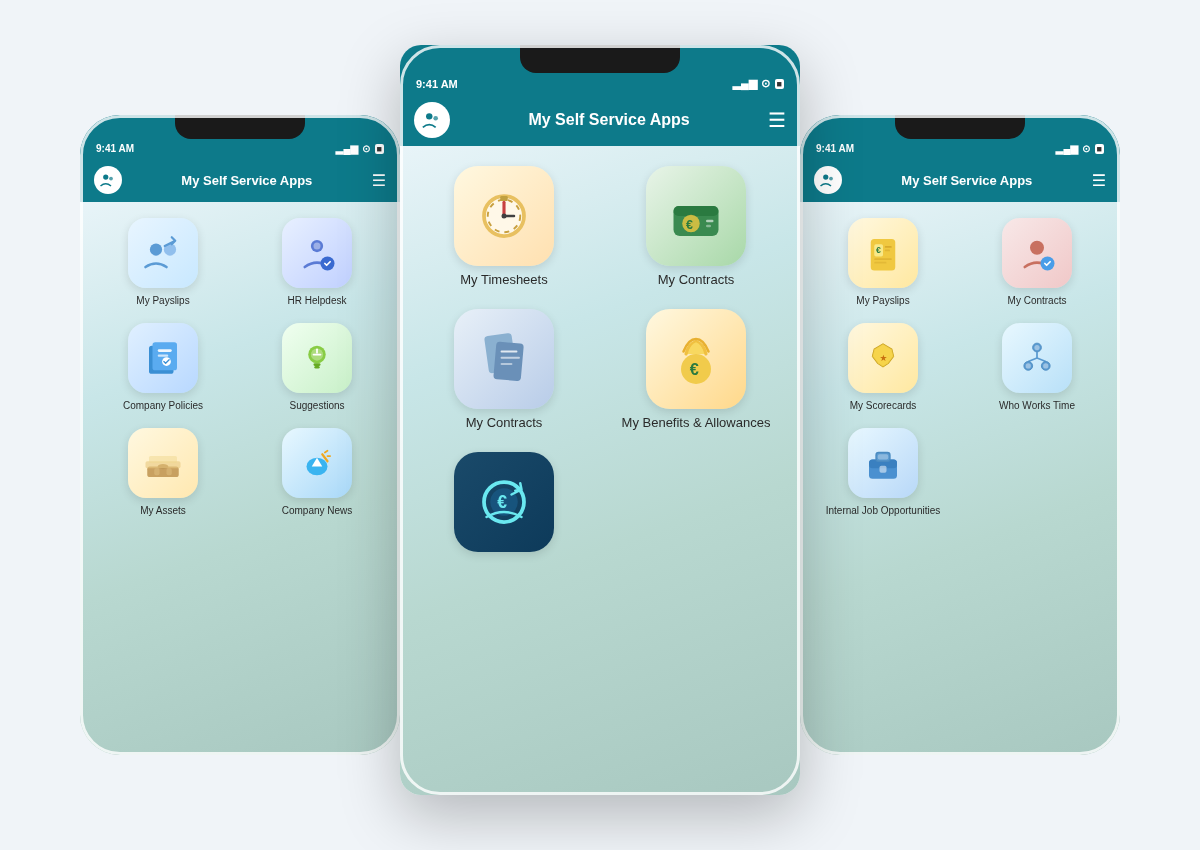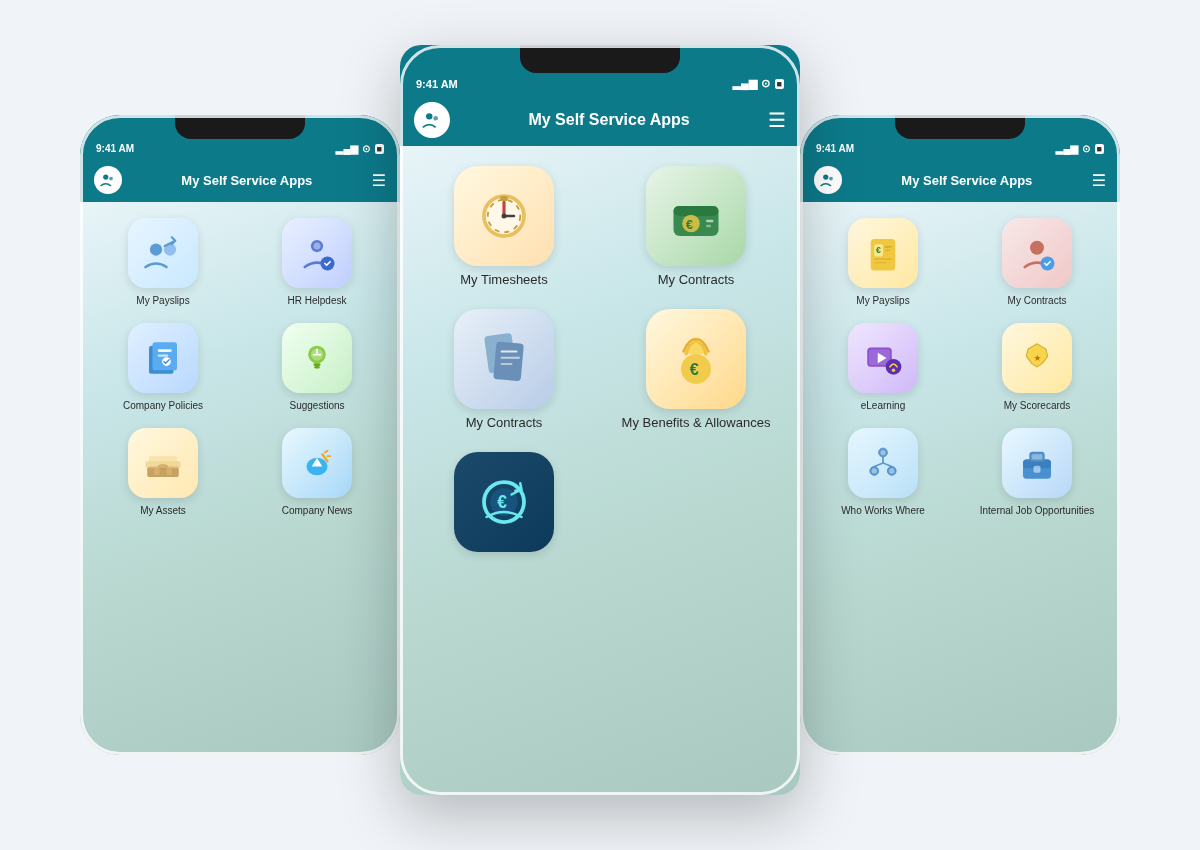--- a/index.html
+++ b/index.html
@@ -514,33 +514,20 @@
             <svg viewBox="0 0 48 48" fill="none" xmlns="http://www.w3.org/2000/svg">
               <circle cx="24" cy="18" r="8" fill="#c87060"></circle>
               <path d="M10 40 Q24 30 38 40" stroke="#c87060" stroke-width="3" fill="none" stroke-linecap="round"></path>
               <circle cx="36" cy="36" r="8" fill="#4a9de8"></circle>
               <path d="M33 36 l2 2 l4-4" stroke="#fff" stroke-width="2" stroke-linecap="round" stroke-linejoin="round"></path>
             </svg>
           </div>
           <span class="app-label">My Contracts</span>
         </div>
 
-        <div class="app-item">
-          <div class="app-icon icon-elearning">
-            <svg viewBox="0 0 48 48" fill="none" xmlns="http://www.w3.org/2000/svg">
-              <rect x="6" y="12" width="28" height="22" rx="4" fill="#8a50d0"></rect>
-              <rect x="8" y="14" width="24" height="18" rx="2" fill="#fff" opacity="0.15"></rect>
-              <polygon points="18,18 18,30 28,24" fill="#fff"></polygon>
-              <circle cx="36" cy="34" r="9" fill="#5a30b0"></circle>
-              <path d="M32 34 Q36 28 40 34" stroke="#f0c840" stroke-width="2" fill="none" stroke-linecap="round"></path>
-              <circle cx="36" cy="38" r="2" fill="#f0c840"></circle>
-            </svg>
-          </div>
-          <span class="app-label">eLearning</span>
-        </div>
 
         <div class="app-item">
           <div class="app-icon icon-scorecards">
             <svg viewBox="0 0 48 48" fill="none" xmlns="http://www.w3.org/2000/svg">
               <polygon points="12,22 14,14 24,8 34,14 36,22 30,30 24,34 18,30" fill="#f0c840" stroke="#c8a020" stroke-width="1.5"></polygon>
               <polygon points="12,22 14,14 24,8 34,14 36,22 30,30 24,34 18,30" fill="#f8d850" opacity="0.7"></polygon>
               <text x="20" y="27" font-size="10" fill="#c87010">★</text>
             </svg>
           </div>
           <span class="app-label">My Scorecards</span>
@@ -553,21 +540,21 @@
               <line x1="24" y1="17" x2="24" y2="24" stroke="#5a9ad0" stroke-width="2"></line>
               <line x1="24" y1="24" x2="14" y2="28" stroke="#5a9ad0" stroke-width="2"></line>
               <line x1="24" y1="24" x2="34" y2="28" stroke="#5a9ad0" stroke-width="2"></line>
               <circle cx="14" cy="33" r="5" fill="#5a9ad0" stroke="#4a8ac0" stroke-width="1"></circle>
               <circle cx="34" cy="33" r="5" fill="#5a9ad0" stroke="#4a8ac0" stroke-width="1"></circle>
               <circle cx="24" cy="12" r="3" fill="#fff" opacity="0.4"></circle>
               <circle cx="14" cy="33" r="3" fill="#fff" opacity="0.4"></circle>
               <circle cx="34" cy="33" r="3" fill="#fff" opacity="0.4"></circle>
             </svg>
           </div>
-          <span class="app-label">Who Works Where</span>
+          <span class="app-label">Who Works Time</span>
         </div>
 
         <div class="app-item">
           <div class="app-icon icon-jobs">
             <svg viewBox="0 0 48 48" fill="none" xmlns="http://www.w3.org/2000/svg">
               <rect x="8" y="20" width="32" height="22" rx="4" fill="#4a90d0"></rect>
               <rect x="8" y="20" width="32" height="10" rx="4" fill="#3a80c0"></rect>
               <rect x="16" y="12" width="16" height="10" rx="3" fill="#5a9ad0" stroke="#4a8ac0" stroke-width="1.5"></rect>
               <rect x="18" y="14" width="12" height="6" rx="2" fill="#fff" opacity="0.3"></rect>
               <rect x="20" y="27" width="8" height="8" rx="2" fill="#fff" opacity="0.5"></rect>

